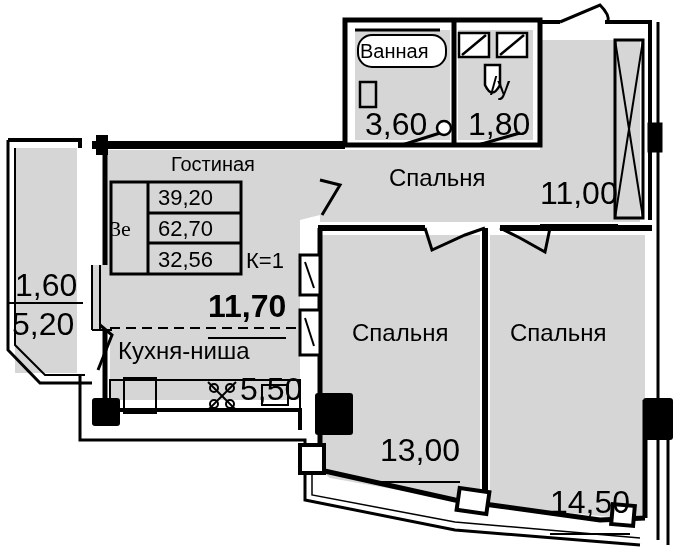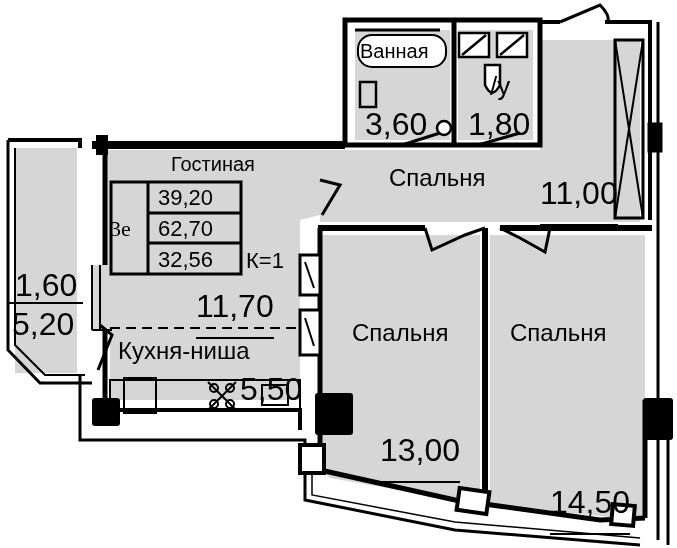--- a/index.html
+++ b/index.html
@@ -136,21 +136,21 @@
 <span class="lbl area-big" style="left:365px;top:108px;">3,60</span>
 <span class="lbl room-name" style="left:490px;top:73px;font-size:26px;">/у</span>
 <span class="lbl area-big" style="left:468px;top:108px;">1,80</span>
 
 <span class="lbl room-name" style="left:134px;top:154px;font-size:20px;margin-left:37px;">Гостиная</span>
 <span class="lbl info-cell" style="left:110px;top:218px;font-family:Liberation Serif, serif;">3е</span>
 <span class="lbl info-cell" style="left:158px;top:187px;">39,20</span>
 <span class="lbl info-cell" style="left:158px;top:218px;">62,70</span>
 <span class="lbl info-cell" style="left:158px;top:249px;">32,56</span>
 <span class="lbl info-cell" style="left:246px;top:250px;">К=1</span>
-<span class="lbl area-big area-ul" style="left:196px;top:290px;">11,70</span>
+<span class="lbl area-big area-ul" style="left:208px;top:290px;font-weight:bold;">11,70</span>
 
 <span class="lbl room-name" style="left:118px;top:339px;font-size:24px;">Кухня-ниша</span>
 <span class="lbl area-big" style="left:240px;top:373px;">5,50</span>
 
 <span class="lbl area-big" style="left:15px;top:269px;">1,60</span>
 <span class="lbl area-big" style="left:12px;top:308px;">5,20</span>
 
 <span class="lbl room-name" style="left:389px;top:166px;font-size:24px;">Спальня</span>
 <span class="lbl area-big area-ul" style="left:540px;top:177px;">11,00</span>
 

